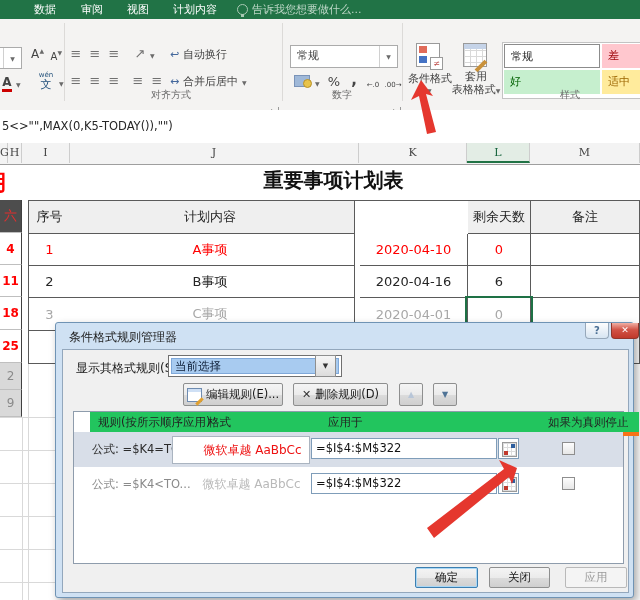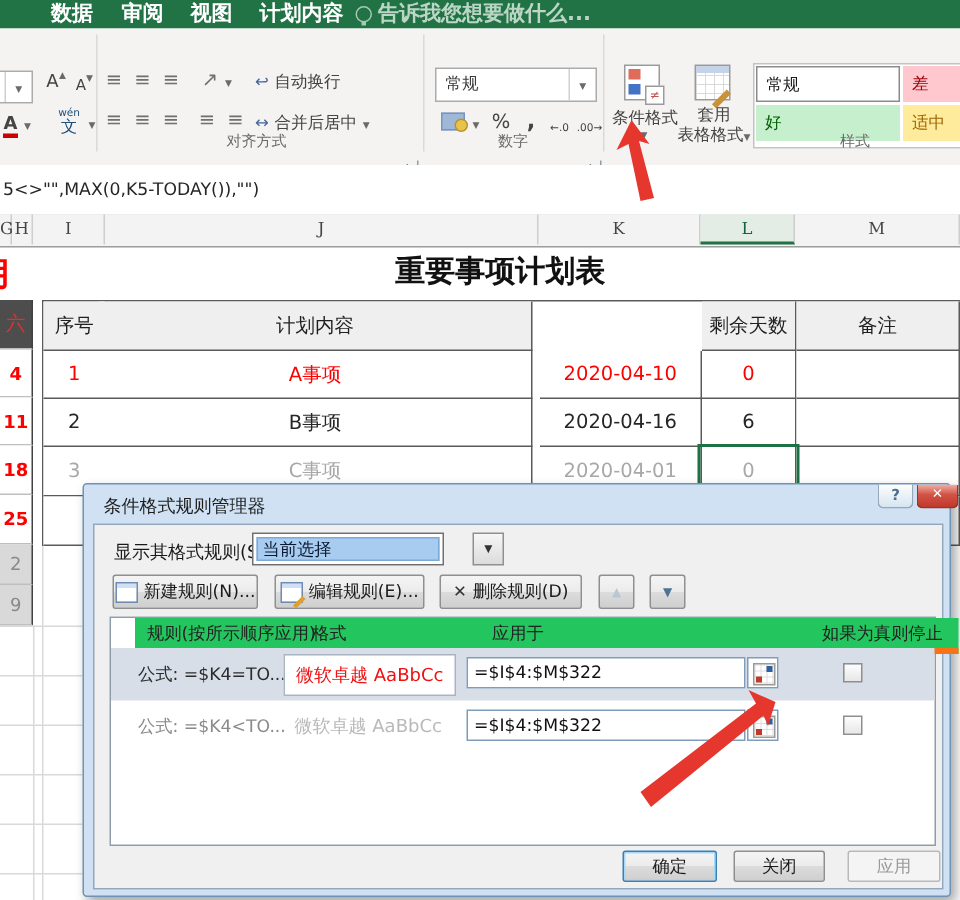--- a/index.html
+++ b/index.html
@@ -1,20 +1,20 @@
 <!DOCTYPE html>
 <html><head>
 <meta charset="utf-8">
 <style>
   html,body{margin:0;padding:0;background:#fff;}
   .screen{position:relative;width:640px;height:600px;overflow:hidden;
           font-family:"DejaVu Sans",sans-serif;font-size:12px;color:#262626;background:#fff;}
   
   .tabbar{position:absolute;left:0;top:0;width:640px;height:19px;background:#217346;}
-  .tab{position:absolute;top:0;height:19px;line-height:19px;color:#fff;font-size:14px;white-space:nowrap;font-weight:bold;}
+  .tab{position:absolute;top:0;height:19px;line-height:19px;color:#fff;font-size:11px;white-space:nowrap;}
   .tellme{color:#bcd6c6;}
   .bulb{position:absolute;top:4px;width:9px;height:9px;border:1px solid #a9c9b4;border-radius:50%;}
   .bulb:after{content:"";position:absolute;left:3px;top:9px;width:3px;height:3px;background:#a9c9b4;}
   
   .ribbon{position:absolute;left:0;top:19px;width:640px;height:91px;background:#f4f3f2;border-bottom:1px solid #d2d0ce;}
   .rdiv{position:absolute;top:4px;height:78px;width:1px;background:#dcdad8;}
   .rlabel{position:absolute;top:69px;height:14px;font-size:10px;color:#6a6a6a;text-align:center;line-height:14px;}
   .rbtn{position:absolute;color:#5f5f5f;text-align:center;}
   .glyph{font-size:13px;color:#707070;line-height:16px;display:block;}
   .caret{font-size:6px;color:#6a6a6a;}
@@ -66,36 +66,36 @@
   .calgray{color:#8a8a8a;background:#d9d9d9;font-weight:400;}
   .gridh{position:absolute;left:0;width:55px;height:1px;background:#d9d9d9;}
   .gridv{position:absolute;width:1px;background:#d9d9d9;}
   
   .dialog{position:absolute;left:55px;top:322px;width:579px;height:276px;background:#cfe1f3;border:1px solid #6f93b4;border-radius:3px;box-shadow:3px 4px 8px rgba(0,0,0,.35);z-index:10;box-sizing:border-box;}
   .dtitle{position:absolute;left:13px;top:6px;font-size:12px;color:#1d1d1d;}
   .dhelp{position:absolute;left:529px;top:0;width:24px;height:16px;background:linear-gradient(#fdfdfd,#d7e5f2);border:1px solid #97a8ba;border-top:none;border-radius:0 0 4px 4px;text-align:center;font-size:10px;font-weight:700;color:#4b6f94;line-height:15px;box-sizing:border-box;}
   .dclose{position:absolute;left:555px;top:0;width:28px;height:16px;background:linear-gradient(#f0b0a4,#d25346 45%,#c0392b);border:1px solid #93362b;border-top:none;border-radius:0 0 4px 4px;text-align:center;font-size:9px;font-weight:700;color:#fff;line-height:15px;box-sizing:border-box;}
   .dpanel{position:absolute;left:6px;top:26px;width:567px;height:244px;background:#f0f0f0;border:1px solid #93a7bc;box-sizing:border-box;}
   .dlabel{position:absolute;left:13px;top:10px;font-size:12px;color:#1a1a1a;}
-  .dcombo{position:absolute;left:105px;top:5px;width:128px;height:22px;background:#fff;border:1px solid #707070;box-sizing:border-box;}
+  .dcombo{position:absolute;left:105px;top:5px;width:174px;height:22px;background:#fff;border:1px solid #707070;box-sizing:border-box;}
   .dcombo .hl{position:absolute;left:2px;top:2px;right:2px;bottom:2px;background:#a8cbf0;border:1px solid #7fa8d9;font-size:11.5px;line-height:15px;padding-left:3px;color:#0a1a33;}
   .dcombobtn{position:absolute;left:252px;top:5px;width:21px;height:22px;background:linear-gradient(#f6f6f6,#dcdcdc);border:1px solid #8e8f8f;box-sizing:border-box;text-align:center;line-height:20px;font-size:7px;color:#333;}
   .btn7{position:absolute;height:23px;background:linear-gradient(#f4f4f4,#ebebeb 50%,#dcdcdc 50%,#cfcfcf);border:1px solid #8e8f8f;border-radius:2px;box-sizing:border-box;font-size:11.5px;color:#1a1a1a;display:flex;align-items:center;justify-content:center;gap:4px;}
   .btn7.dis{background:#f4f4f4;border-color:#b9b9b9;color:#9a9a9a;}
   .btn7.focus{border-color:#3c7fb1;box-shadow:inset 0 0 0 1px #a9d7f5;}
   .ruleicon{width:13px;height:12px;border:1px solid #6f8cb0;background:linear-gradient(#cfe0f5 3px,#fff 3px);display:inline-block;position:relative;}
   .ruleicon.pencil:after{content:"";position:absolute;right:-3px;bottom:-2px;width:9px;height:3px;background:#e0a030;transform:rotate(-45deg);}
   .xglyph{color:#333;font-weight:700;font-size:11px;}
   .dlist{position:absolute;left:10px;top:61px;width:551px;height:153px;background:#fff;border:1px solid #8e9cac;box-sizing:border-box;}
   .dlh{position:absolute;left:16px;top:0;width:100%;height:20px;background:#22c55e;border-bottom:4px solid #f97316;font-size:11.5px;color:#222;}
   .dlh span{position:absolute;top:3px;}
   .drow{position:absolute;left:0;width:549px;height:35px;}
   .drow.sel{background:#d8dee8;}
   .rtext{position:absolute;left:18px;top:10px;font-size:11.5px;}
-  .pv{position:absolute;left:115px;top:4px;width:113px;height:26px;display:flex;align-items:center;justify-content:center;font-size:12px;}
+  .pv{position:absolute;left:98px;top:4px;width:113px;height:26px;display:flex;align-items:center;justify-content:center;font-size:12px;padding-left:23px;}
   .pv.boxed{background:#fff;border:1px solid #aab4c0;}
   .rin{position:absolute;left:237px;top:6px;width:186px;height:21px;background:#fff;border:1px solid #7f9db9;box-sizing:border-box;font-size:11.5px;line-height:19px;padding-left:4px;color:#111;}
   .rpick{position:absolute;left:424px;top:6px;width:21px;height:21px;background:#fff;border:1px solid #7f9db9;box-sizing:border-box;}
   .rpick .g{position:absolute;left:3px;top:3px;width:13px;height:13px;border:1px solid #9a9a9a;
      background-image:linear-gradient(#dcdcdc 1px,transparent 1px),linear-gradient(90deg,#dcdcdc 1px,transparent 1px);background-size:4px 4px;}
   .rpick .g:before{content:"";position:absolute;left:1px;bottom:1px;width:4px;height:4px;background:#c0392b;}
   .rpick .g:after{content:"";position:absolute;right:1px;top:1px;width:4px;height:4px;background:#2e5f9e;}
   .chk{position:absolute;left:488px;top:10px;width:13px;height:13px;border:1px solid #8e8e8e;background:linear-gradient(#fdfdfd,#e7e7e7);box-sizing:border-box;}
   .arrow{position:absolute;z-index:20;}
 </style>
@@ -299,24 +299,20 @@
     <div class="dtitle">条件格式规则管理器</div>
     <div class="dhelp">?</div>
     <div class="dclose">✕</div>
     <div class="dpanel">
       <div class="dlabel">显示其格式规则(S):</div>
       <div class="dcombo">
         <div class="hl">当前选择</div>
       </div>
       <div class="dcombobtn"><span>▼</span></div>
 
-      <div class="btn7" style="left:12px;top:33px;width:97px">
-        <span class="ruleicon"></span>
-        <span>新建规则(N)...</span>
-      </div>
       <div class="btn7" style="left:120px;top:33px;width:100px">
         <span class="ruleicon pencil"></span>
         <span>编辑规则(E)...</span>
       </div>
       <div class="btn7" style="left:230px;top:33px;width:95px">
         <span class="xglyph">✕</span>
         <span>删除规则(D)</span>
       </div>
       <div class="btn7" style="left:336px;top:33px;width:24px;color:#b8c6d8">
           <span style="font-size:8px">▲</span>

